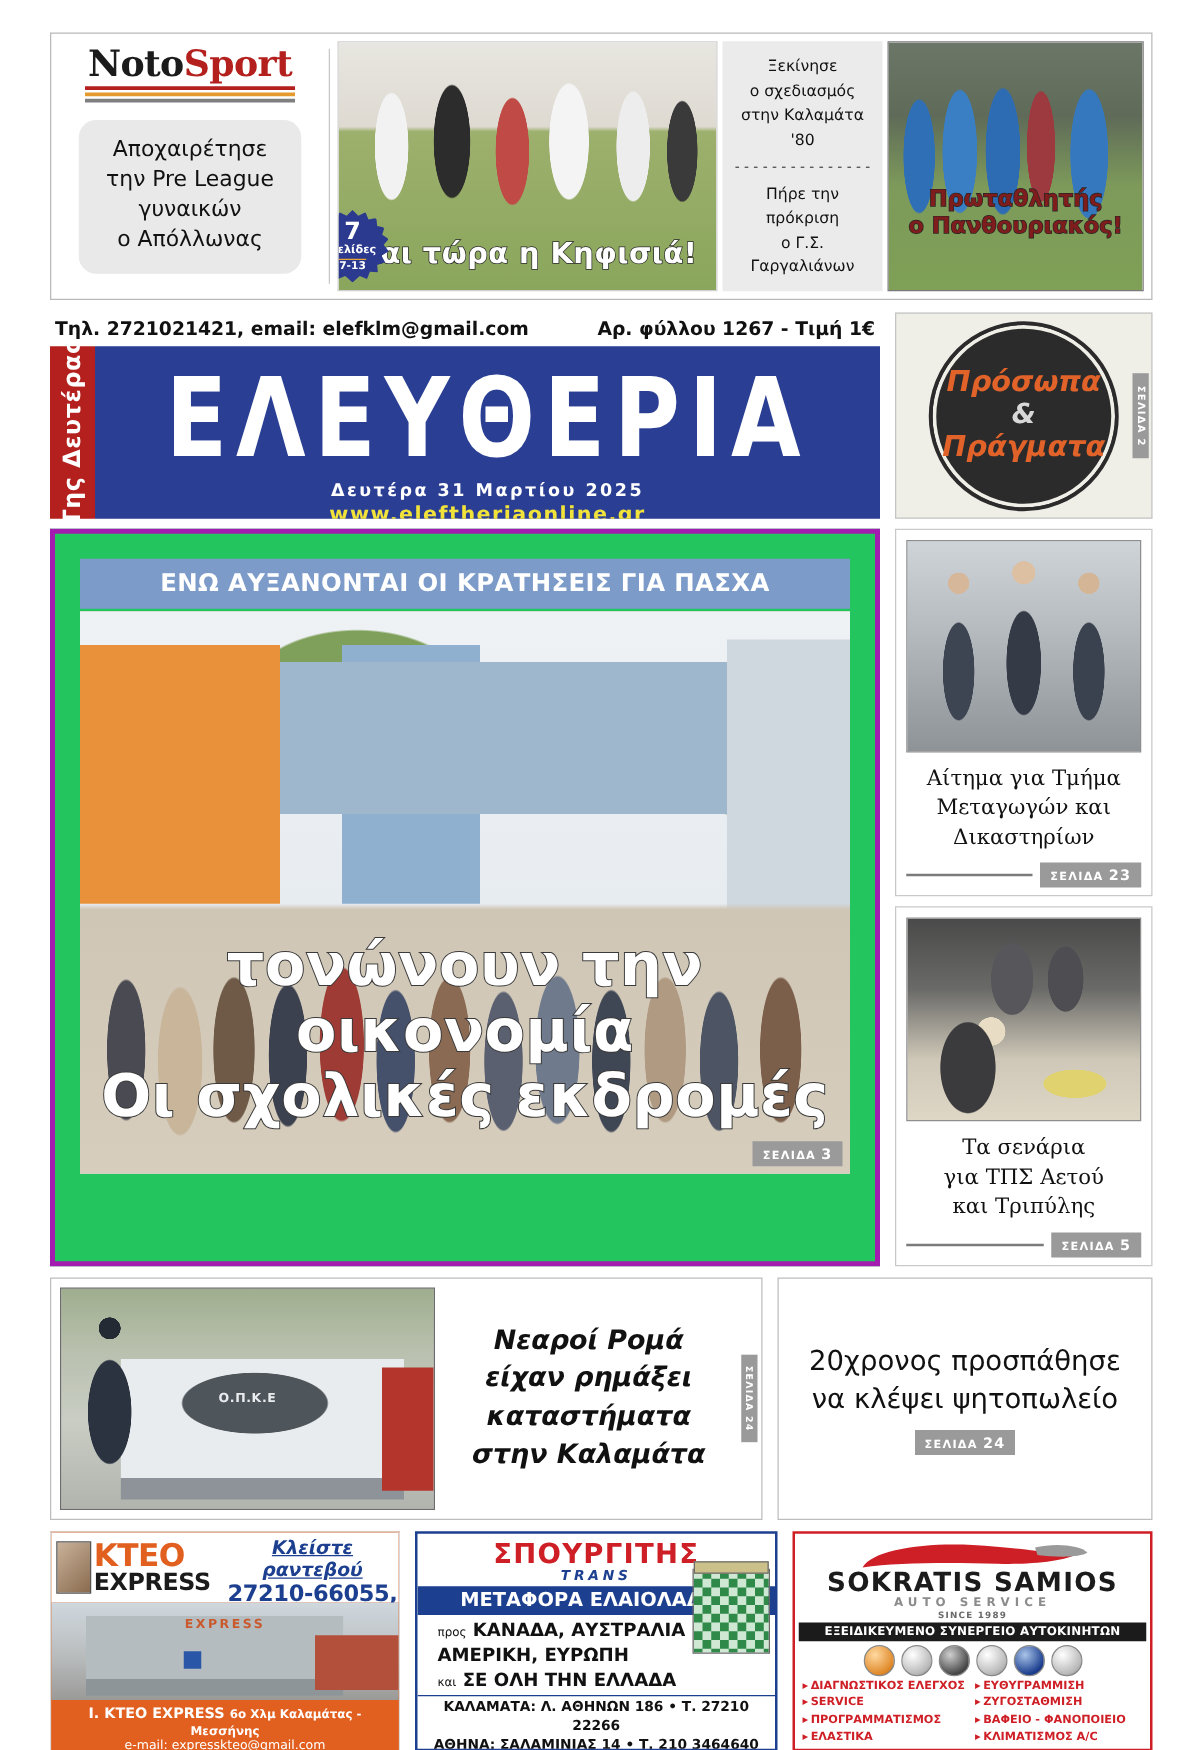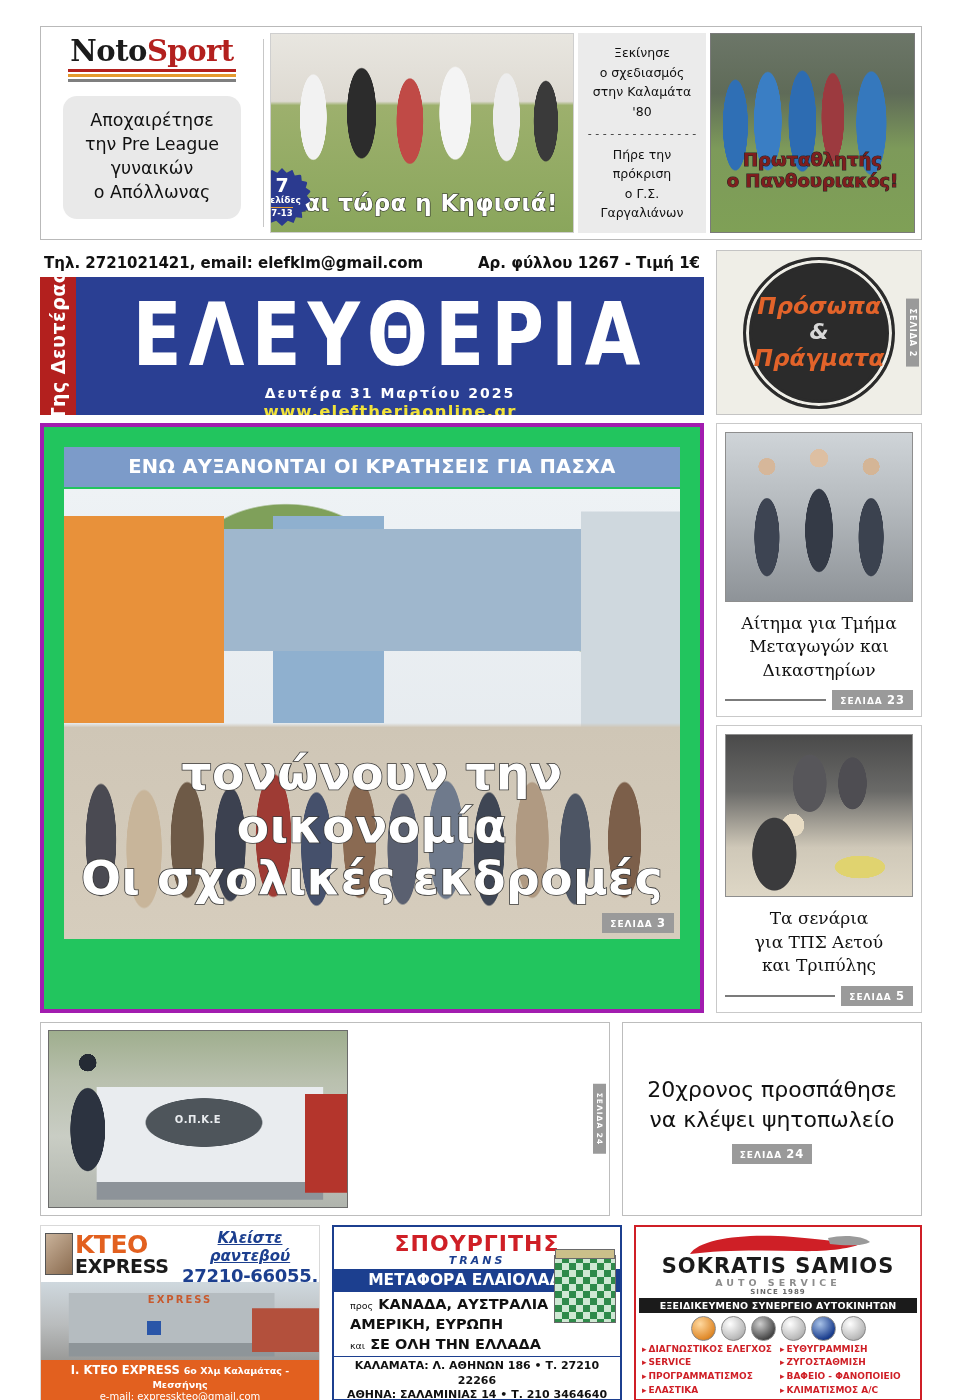--- a/index.html
+++ b/index.html
@@ -392,20 +392,28 @@
             clip-path: inset(24% 8% 4% 16%);"></div>
         <div class="ph" style="background:
             radial-gradient(ellipse 72px 30px at 52% 52%, #4e555b 0 80%, transparent 82%);"></div>
         <div class="ph" style="background:
             radial-gradient(ellipse 26px 62px at 13% 56%, #2c3340 0 66%, transparent 68%),
             radial-gradient(circle 12px at 13% 18%, #242a34 0 72%, transparent 74%);"></div>
         <div class="ph" style="background:
             linear-gradient(90deg, transparent 0 86%, #b4352c 86% 100%); clip-path: inset(36% 0 8% 0);"></div>
         <div style="position:absolute;left:50%;top:50%;transform:translate(-50%,-50%);color:#e9ecef;font-size:10px;font-weight:700;letter-spacing:0.5px;">Ο.Π.Κ.Ε</div>
       </div>
+      <div class="roma-text">
+        <div>
+          <div>Νεαροί Ρομά</div>
+          <div>είχαν ρημάξει</div>
+          <div>καταστήματα</div>
+          <div>στην Καλαμάτα</div>
+        </div>
+      </div>
       <div class="roma-tab">ΣΕΛΙΔΑ 24</div>
     </div>
 
     <div class="theft">
       <h2>
         <div>20χρονος προσπάθησε</div>
         <div>να κλέψει ψητοπωλείο</div>
       </h2>
       <div class="tag">
         <span class="pagetag"><span>ΣΕΛΙΔΑ</span> <b>24</b></span>

